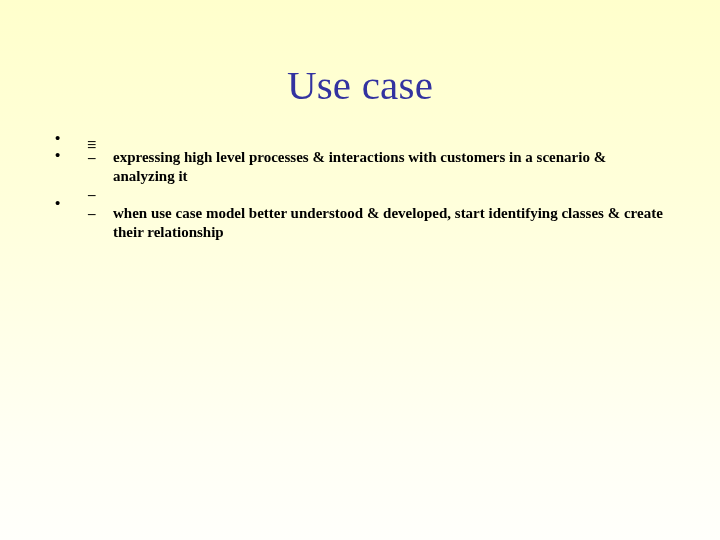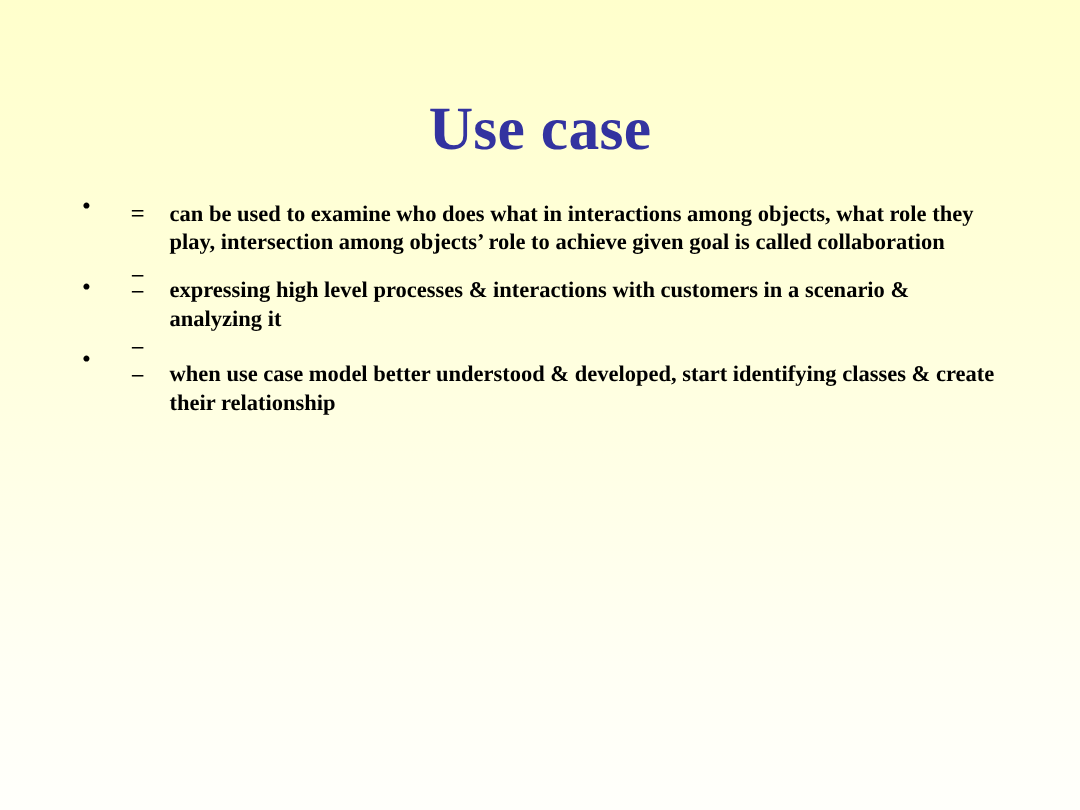--- a/index.html
+++ b/index.html
@@ -24,21 +24,21 @@
   
   .slide-title {
     position: absolute;
     top: 62px;
     left: 0;
     width: 720px;
     text-align: center;
     color: #3333a0;
     font-size: 41px;
     line-height: 46px;
-    font-weight: bold;
+    font-weight: normal;
     letter-spacing: 0.2px;
     white-space: pre;
   }
 
   
   .body {
     position: absolute;
     top: 128px;
     left: 0;
     width: 720px;
@@ -106,21 +106,20 @@
     <div class="gap-s"></div>
 
     <div class="lvl2">
       <span class="marker">–</span>
     </div>
 
     <div class="gap-s"></div>
 
     <div class="lvl2">
       <span class="marker">–</span>
-      <span class="txt">can be used to examine who does what in interactions among objects, what role they play, intersection among objects’ role to achieve given goal is called collaboration</span>
     </div>
 
     <div class="gap-s"></div>
 
     <div class="lvl2">
       <span class="marker">–</span>
     </div>
 
     <div class="gap-m"></div>
 

